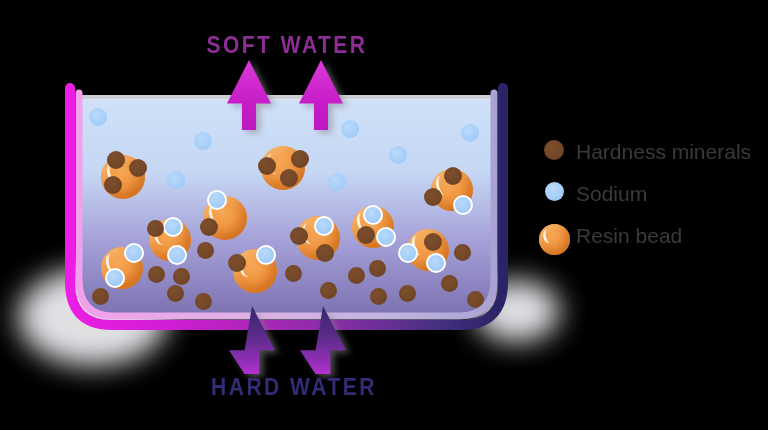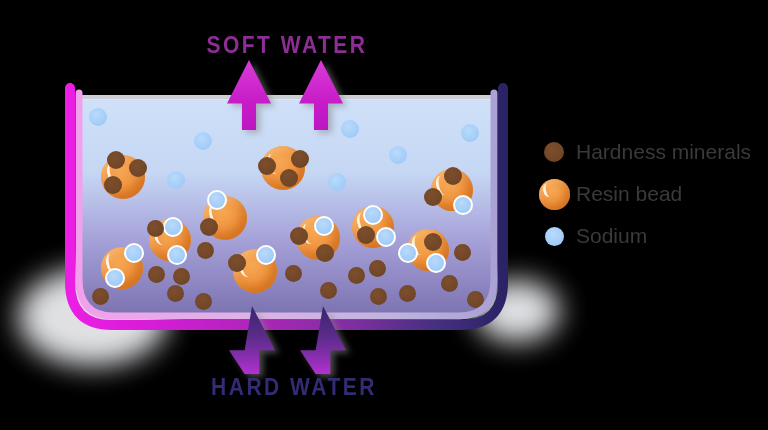--- a/index.html
+++ b/index.html
@@ -77,21 +77,21 @@
   
   .flow-title{
     position:absolute;text-align:center;font-weight:800;font-size:21px;
     letter-spacing:2.5px;transform:scaleY(1.12);white-space:nowrap;
   }
   #soft-water-title{left:205px;top:33px;width:164px;color:var(--soft-water-text);}
   #hard-water-title{left:210px;top:375px;width:168px;color:var(--hard-water-text);}
 
   
   #legend{position:absolute;left:536px;top:140px;}
-  .legend-row{display:flex;align-items:center;margin-bottom:18px;height:24px;}
+  .legend-row{display:flex;align-items:flex-start;margin-bottom:18px;height:24px;}
   .legend-icon-box{width:36px;display:flex;justify-content:center;align-items:center;}
   .legend-label{font-size:21px;color:var(--legend-text);margin-left:4px;white-space:nowrap;}
   #legend-mineral-icon{width:20px;height:20px;border-radius:50%;
     background:radial-gradient(circle at 40% 35%,#7d4e2c,var(--mineral) 75%);}
   #legend-sodium-icon{width:19px;height:19px;border-radius:50%;
     background:radial-gradient(circle at 42% 36%,#b9dafc,var(--sodium) 78%);}
   #legend-bead-icon{width:31px;height:31px;border-radius:50%;position:relative;
     background:radial-gradient(circle at 42% 34%,#f6a854 0%,var(--bead) 48%,#ea8a35 72%,#dd7c2a 100%);
     box-shadow:inset -4px -4px 7px rgba(198,104,22,.62), inset 2px 3px 5px rgba(255,208,146,.5);}
   #legend-bead-icon::before{content:"";position:absolute;left:14%;top:16%;width:26%;height:46%;
@@ -222,25 +222,25 @@
 
   <div id="legend">
     <div class="legend-row">
       <div class="legend-icon-box">
         <div id="legend-mineral-icon"></div>
       </div>
       <div class="legend-label">Hardness minerals</div>
     </div>
     <div class="legend-row">
       <div class="legend-icon-box">
-        <div id="legend-bead-icon"></div>
-      </div>
-      <div class="legend-label">Resin bead</div>
+        <div id="legend-sodium-icon"></div>
+      </div>
+      <div class="legend-label">Sodium</div>
     </div>
     <div class="legend-row">
       <div class="legend-icon-box">
-        <div id="legend-sodium-icon"></div>
-      </div>
-      <div class="legend-label">Sodium</div>
+        <div id="legend-bead-icon"></div>
+      </div>
+      <div class="legend-label">Resin bead</div>
     </div>
   </div>
 
 </div>
 
 </body></html>

